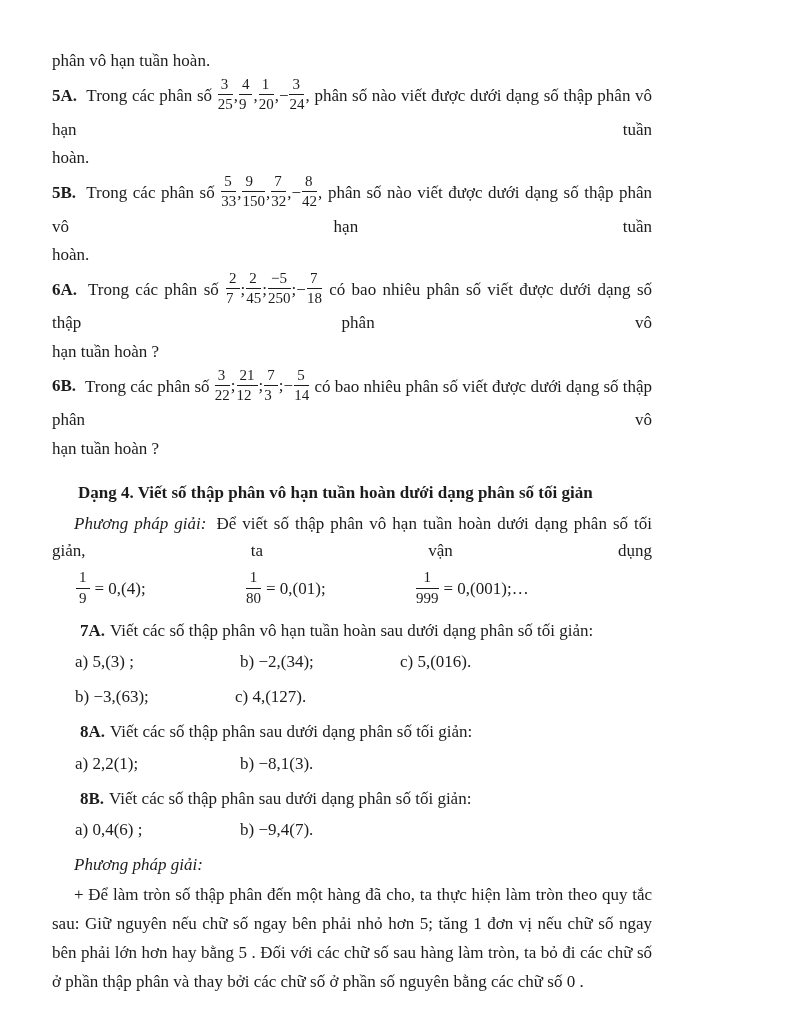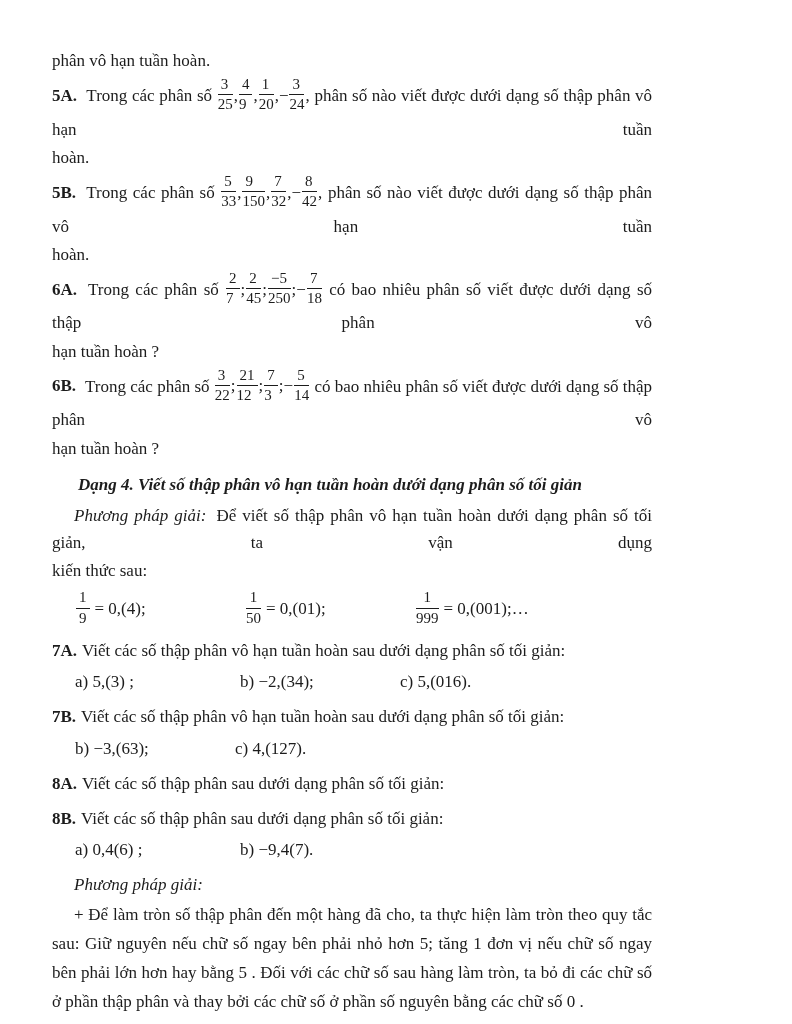--- a/index.html
+++ b/index.html
@@ -14,28 +14,28 @@
   .cont{margin:1px 0 1px 0;}
   .prob-line{margin-top:4px;}
   .plabel{font-weight:bold;margin-right:5px;}
   .fr{white-space:nowrap;}
   .frac{
     display:inline-block;vertical-align:middle;text-align:center;
     font-size:15px;line-height:1.15;margin:0 1px;transform:translateY(-2px);
   }
   .frac .num{display:block;border-bottom:1px solid #1c1c1c;padding:0 3px 1px 3px;}
   .frac .den{display:block;padding-top:1px;}
-  .dang-heading{font-weight:bold;padding-left:26px;margin-top:9px;font-style:italic;}
+  .dang-heading{font-weight:bold;padding-left:26px;margin-top:17px;}
   .method{text-indent:22px;margin-top:4px;}
   .method i{margin-right:4px;}
   .formulas{display:flex;align-items:center;padding-left:23px;margin:7px 0 8px 0;}
   .fcell{width:170px;}
   .fcell:last-child{width:auto;}
   .fcell .rhs{margin-left:4px;}
-  .pline{margin-top:8px;}
+  .pline{margin-top:8px;margin-left:28px;}
   .items{display:flex;padding-left:23px;margin:4px 0 8px 0;}
   .it1{width:165px;}
   .it2{width:160px;}
   .para-justify{text-align:justify;text-indent:22px;margin:3px 0 0 0;line-height:1.7;}
 </style>
 </head>
 <body>
 
 <div class="page">
 
@@ -71,47 +71,47 @@
     <span class="fr"><span class="frac"><span class="num">3</span><span class="den">22</span></span><span>;</span></span><span class="fr"><span class="frac"><span class="num">21</span><span class="den">12</span></span><span>;</span></span><span class="fr"><span class="frac"><span class="num">7</span><span class="den">3</span></span><span>;</span></span><span class="fr"><span>−</span><span class="frac"><span class="num">5</span><span class="den">14</span></span><span></span></span>
     <span>có bao nhiêu phân số viết được dưới dạng số thập phân vô</span>
   </div>
   <div class="cont">hạn tuần hoàn ?</div>
 
   <div class="dang-heading">Dạng 4. Viết số thập phân vô hạn tuần hoàn dưới dạng phân số tối giản</div>
   <div class="jline method">
     <i>Phương pháp giải:</i>
     <span>Để viết số thập phân vô hạn tuần hoàn dưới dạng phân số tối giản, ta vận dụng</span>
   </div>
-  <div class="cont">kiến thức sau:</div>
 
   <div class="formulas">
     <span class="fcell"><span class="frac"><span class="num">1</span><span class="den">9</span></span><span class="rhs">= 0,(4);</span></span>
-    <span class="fcell"><span class="frac"><span class="num">1</span><span class="den">50</span></span><span class="rhs">= 0,(01);</span></span>
+    <span class="fcell"><span class="frac"><span class="num">1</span><span class="den">80</span></span><span class="rhs">= 0,(01);</span></span>
     <span class="fcell"><span class="frac"><span class="num">1</span><span class="den">999</span></span><span class="rhs">= 0,(001);…</span></span>
   </div>
 
   <div class="pline">
     <b class="plabel">7A.</b><span>Viết các số thập phân vô hạn tuần hoàn sau dưới dạng phân số tối giản:</span>
   </div>
   <div class="items">
     <span class="it1">a) 5,(3) ;</span>
     <span class="it2">b) −2,(34);</span>
     <span>c) 5,(016).</span>
   </div>
 
-  <div class="pline">
-    <b class="plabel">7B.</b><span>Viết các số thập phân vô hạn tuần hoàn sau dưới dạng phân số tối giản:</span>
-  </div>
   <div class="items">
     <span class="it2">b) −3,(63);</span>
     <span>c) 4,(127).</span>
   </div>
 
   <div class="pline">
     <b class="plabel">8A.</b><span>Viết các số thập phân sau dưới dạng phân số tối giản:</span>
+  </div>
+  <div class="items">
+    <span class="it1">a) 2,2(1);</span>
+    <span>b) −8,1(3).</span>
   </div>
 
   <div class="pline">
     <b class="plabel">8B.</b><span>Viết các số thập phân sau dưới dạng phân số tối giản:</span>
   </div>
   <div class="items">
     <span class="it1">a) 0,4(6) ;</span>
     <span>b) −9,4(7).</span>
   </div>
 

